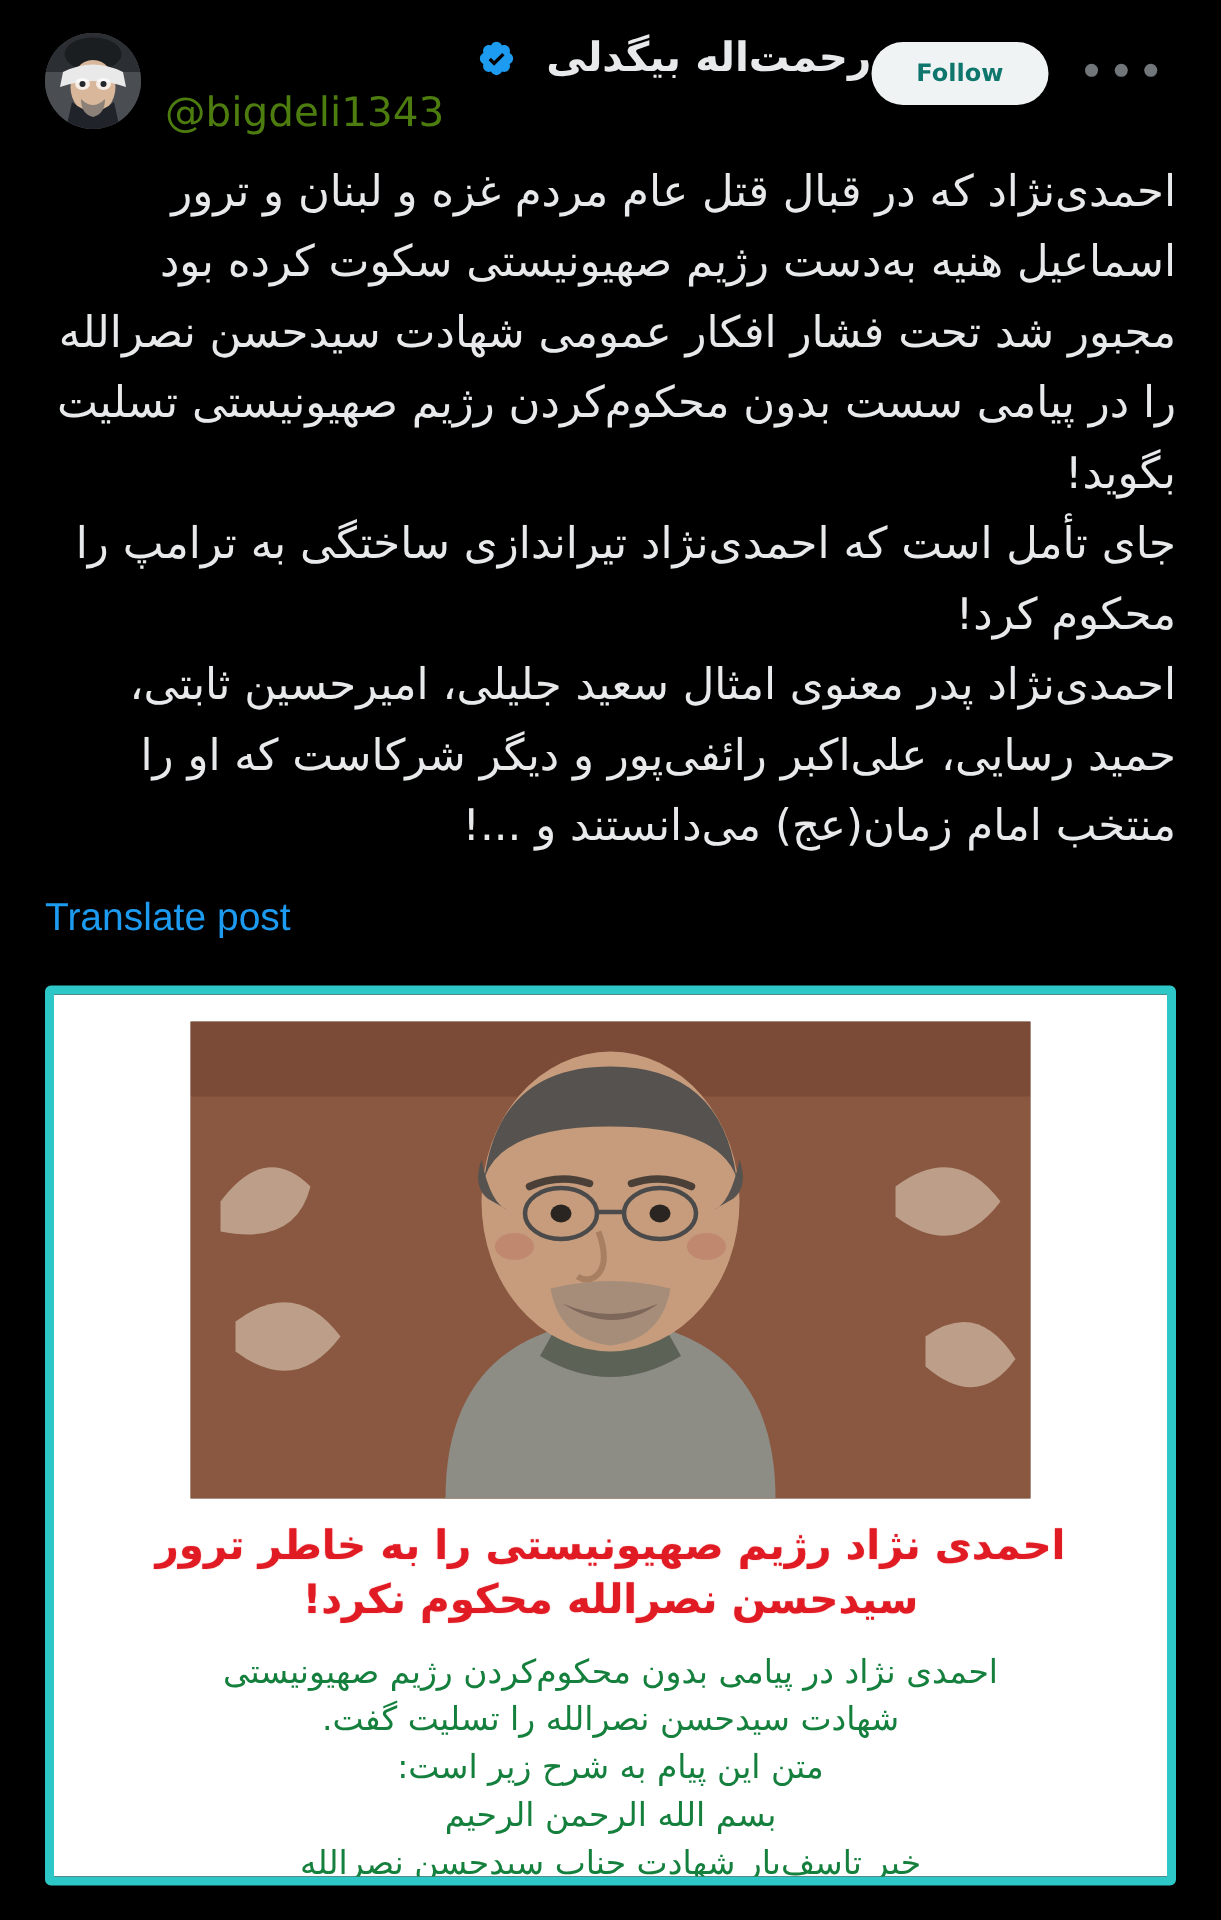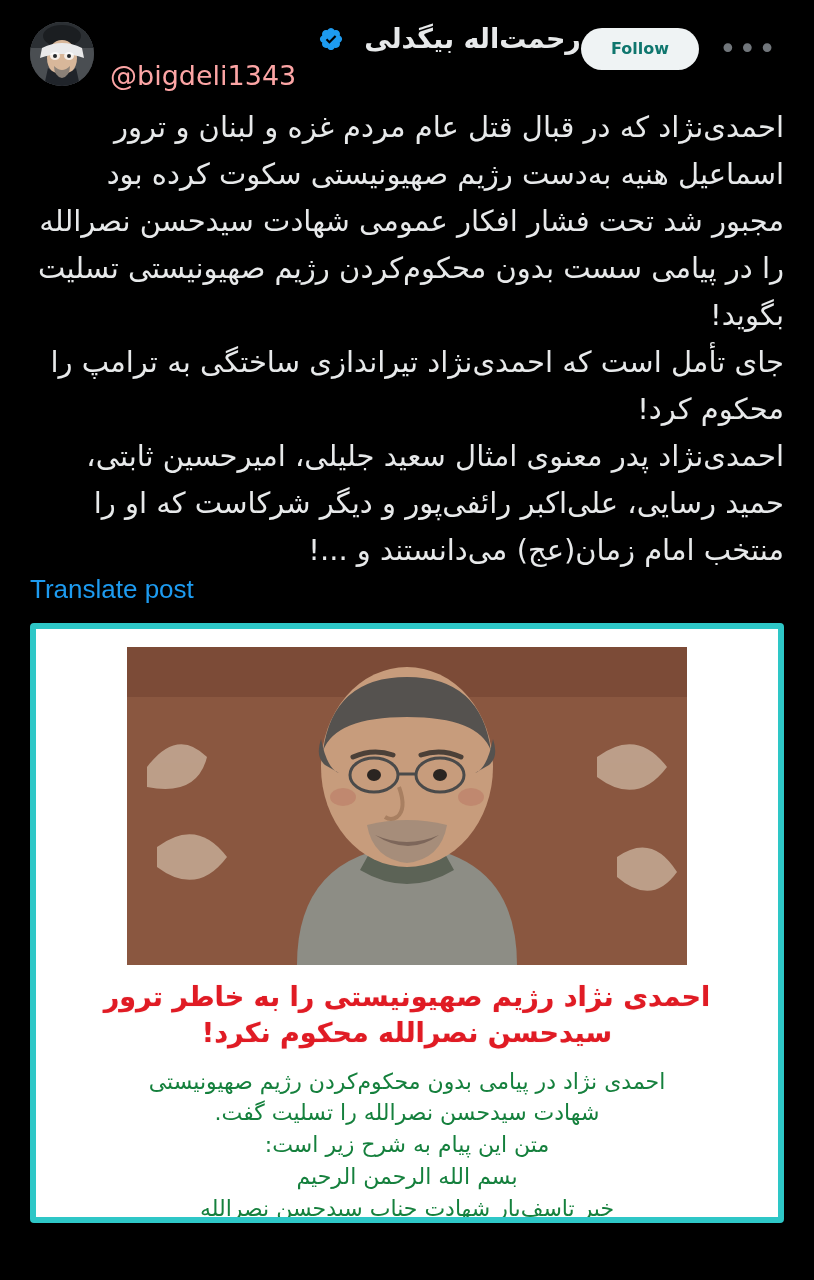--- a/index.html
+++ b/index.html
@@ -65,21 +65,21 @@
     font-family: "DejaVu Sans", sans-serif;
   }
   .verified-badge {
     width: 26px;
     height: 26px;
     flex: 0 0 26px;
     display: inline-block;
   }
   .handle {
     font-size: 27px;
-    color: #fca5a5;
+    color: #4d7c0f;
     line-height: 1.3;
     margin-top: 2px;
     direction: ltr;
     text-align: left;
     font-family: "DejaVu Sans", sans-serif;
   }
 
   .header-actions {
     display: flex;
     align-items: center;
@@ -116,28 +116,29 @@
     line-height: 1.62;
     color: #e7e9ea;
     font-family: "DejaVu Sans", sans-serif;
     white-space: pre-wrap;
     word-wrap: break-word;
   }
 
   .translate-link {
     color: #1d9bf0;
     font-size: 26px;
+    margin-top: 22px;
     cursor: pointer;
     display: inline-block;
     font-family: "Liberation Sans", sans-serif;
   }
 
   
   .media-card {
-    margin-top: 18px;
+    margin-top: 30px;
     border: 6px solid #2ec7c7;
     border-radius: 4px;
     background: #ffffff;
     overflow: hidden;
     height: 600px;
     position: relative;
   }
   .media-inner {
     background: #fff;
     padding: 18px 22px 0 22px;

